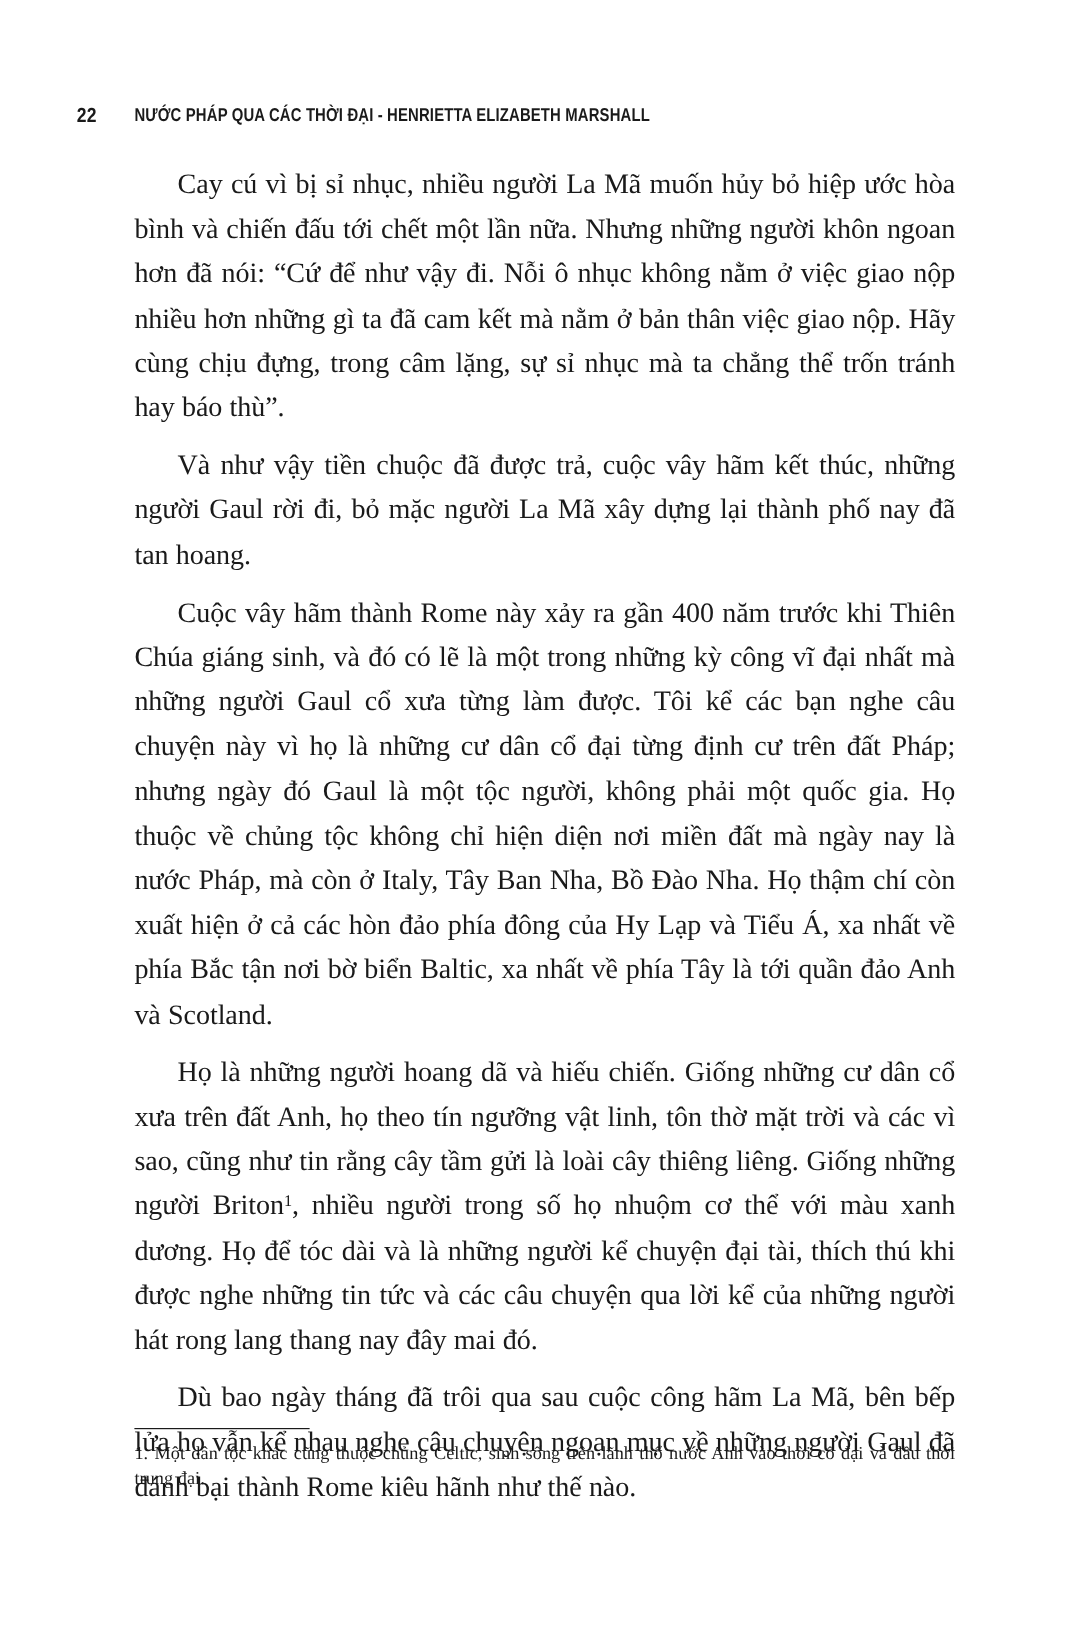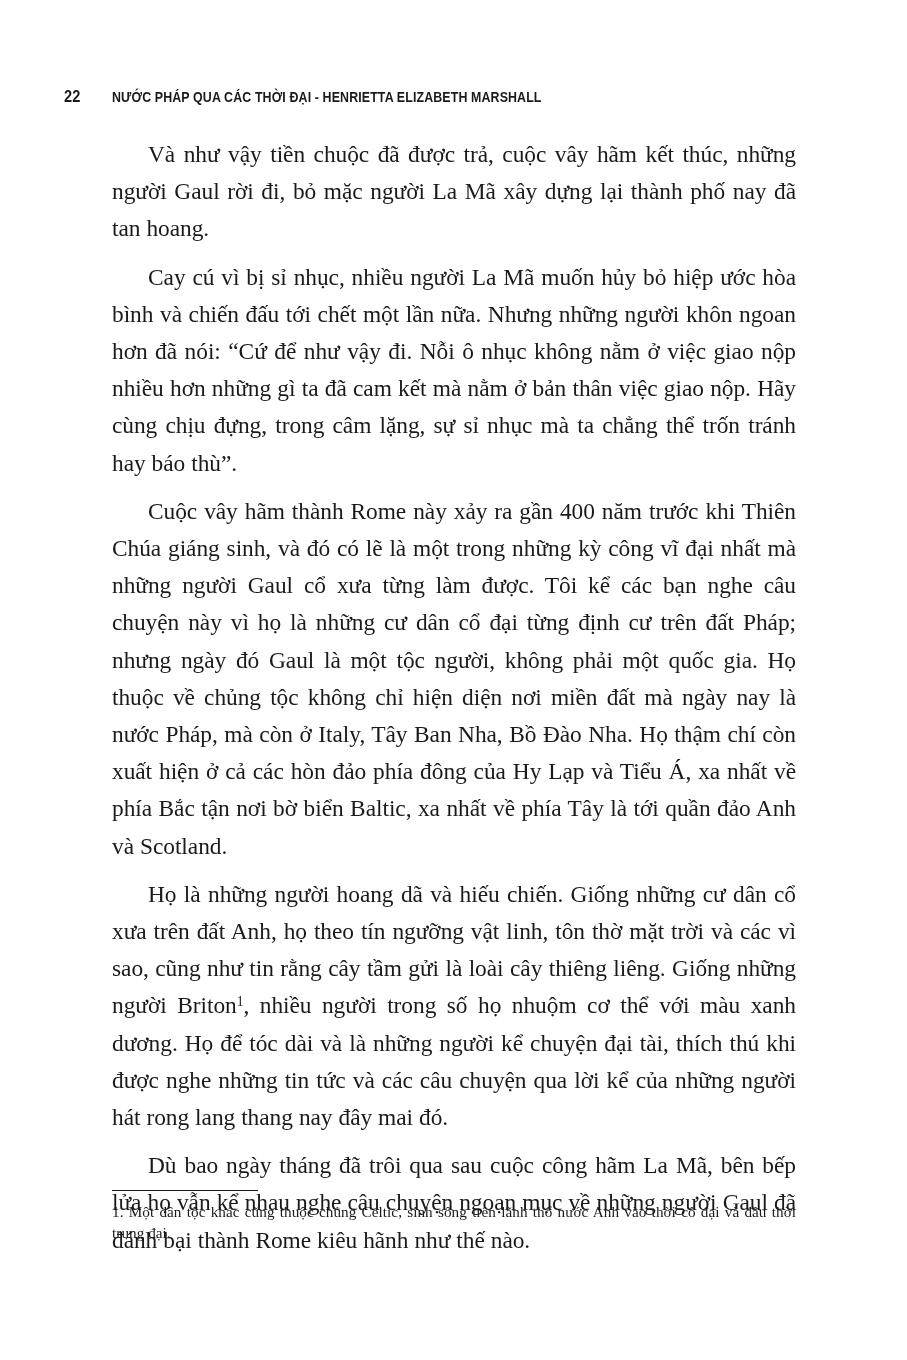--- a/index.html
+++ b/index.html
@@ -122,23 +122,23 @@
 
 <div class="page">
 
   <div class="running-head">
     <span class="folio">22</span>
     <span class="head-title">NƯỚC PHÁP QUA CÁC THỜI ĐẠI - HENRIETTA ELIZABETH MARSHALL</span>
   </div>
 
   <div class="textblock">
 
+    <p class="para">Cay cú vì bị sỉ nhục, nhiều người La Mã muốn hủy bỏ hiệp ước hòa bình và chiến đấu tới chết một lần nữa. Nhưng những người khôn ngoan hơn đã nói: “Cứ để như vậy đi. Nỗi ô nhục không nằm ở việc giao nộp nhiều hơn những gì ta đã cam kết mà nằm ở bản thân việc giao nộp. Hãy cùng chịu đựng, trong câm lặng, sự sỉ nhục mà ta chẳng thể trốn tránh hay báo thù”.</p>
+
     <p class="para">Và như vậy tiền chuộc đã được trả, cuộc vây hãm kết thúc, những người Gaul rời đi, bỏ mặc người La Mã xây dựng lại thành phố nay đã tan hoang.</p>
-
-    <p class="para">Cay cú vì bị sỉ nhục, nhiều người La Mã muốn hủy bỏ hiệp ước hòa bình và chiến đấu tới chết một lần nữa. Nhưng những người khôn ngoan hơn đã nói: “Cứ để như vậy đi. Nỗi ô nhục không nằm ở việc giao nộp nhiều hơn những gì ta đã cam kết mà nằm ở bản thân việc giao nộp. Hãy cùng chịu đựng, trong câm lặng, sự sỉ nhục mà ta chẳng thể trốn tránh hay báo thù”.</p>
 
     <p class="para">Cuộc vây hãm thành Rome này xảy ra gần 400 năm trước khi Thiên Chúa giáng sinh, và đó có lẽ là một trong những kỳ công vĩ đại nhất mà những người Gaul cổ xưa từng làm được. Tôi kể các bạn nghe câu chuyện này vì họ là những cư dân cổ đại từng định cư trên đất Pháp; nhưng ngày đó Gaul là một tộc người, không phải một quốc gia. Họ thuộc về chủng tộc không chỉ hiện diện nơi miền đất mà ngày nay là nước Pháp, mà còn ở Italy, Tây Ban Nha, Bồ Đào Nha. Họ thậm chí còn xuất hiện ở cả các hòn đảo phía đông của Hy Lạp và Tiểu Á, xa nhất về phía Bắc tận nơi bờ biển Baltic, xa nhất về phía Tây là tới quần đảo Anh và Scotland.</p>
 
     <p class="para"><span>Họ là những người hoang dã và hiếu chiến. Giống những cư dân cổ xưa trên đất Anh, họ theo tín ngưỡng vật linh, tôn thờ mặt trời và các vì sao, cũng như tin rằng cây tầm gửi là loài cây thiêng liêng. Giống những người Briton</span><sup>1</sup><span>, nhiều người trong số họ nhuộm cơ thể với màu xanh dương. Họ để tóc dài và là những người kể chuyện đại tài, thích thú khi được nghe những tin tức và các câu chuyện qua lời kể của những người hát rong lang thang nay đây mai đó.</span></p>
 
     <p class="para">Dù bao ngày tháng đã trôi qua sau cuộc công hãm La Mã, bên bếp lửa họ vẫn kể nhau nghe câu chuyện ngoạn mục về những người Gaul đã đánh bại thành Rome kiêu hãnh như thế nào.</p>
 
   </div>
 
   <div class="footnote-area">

